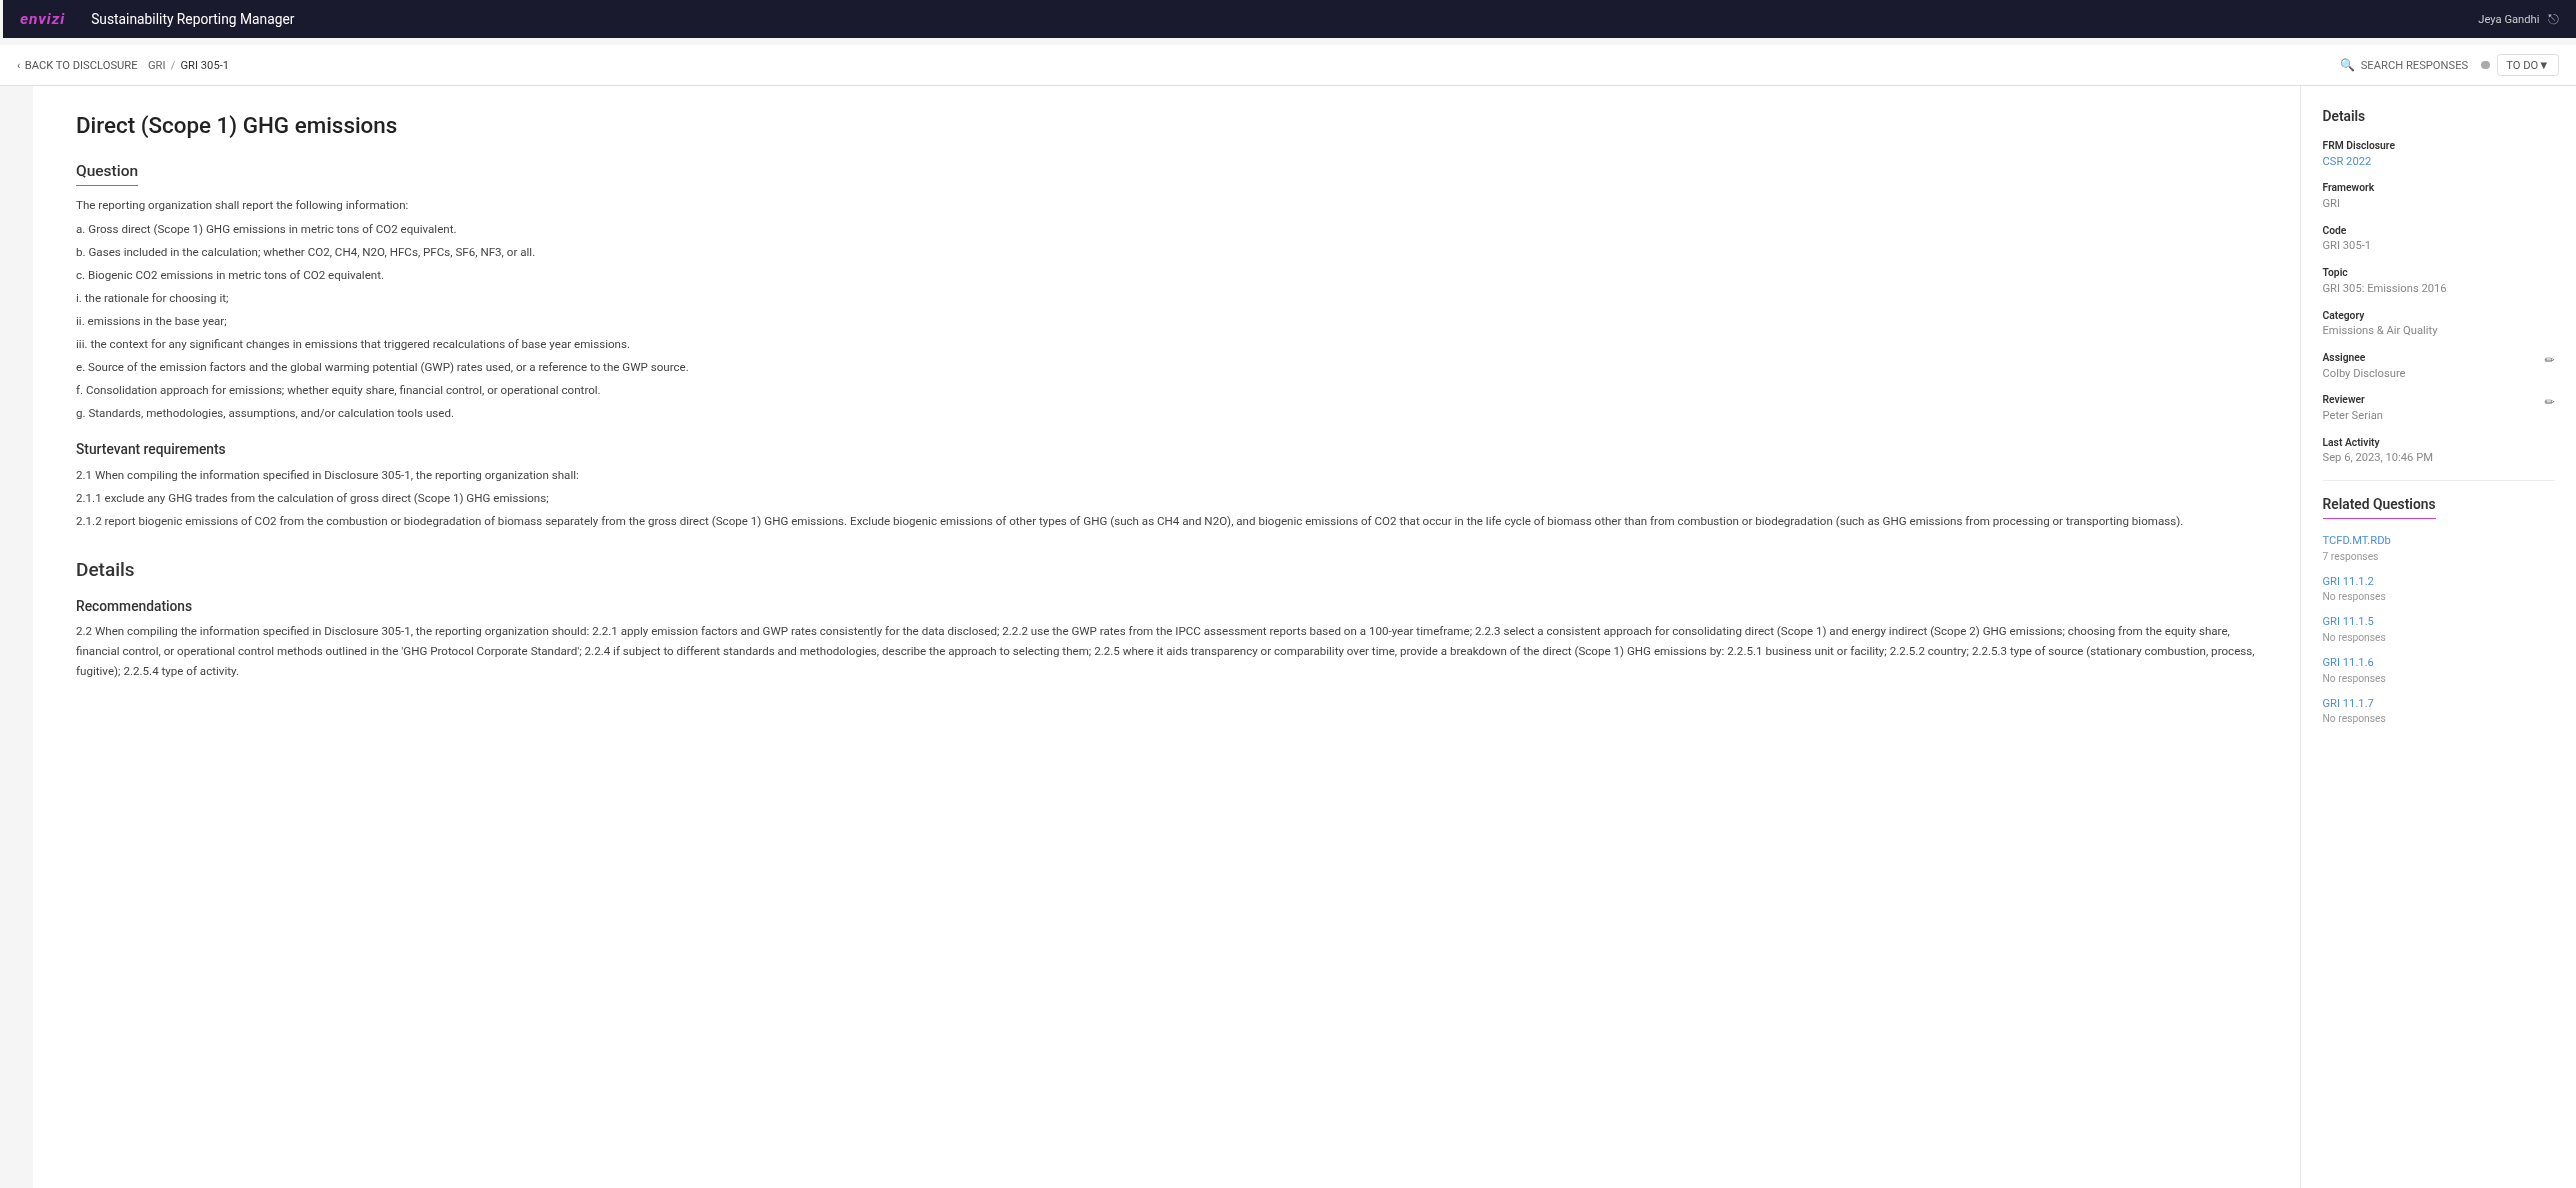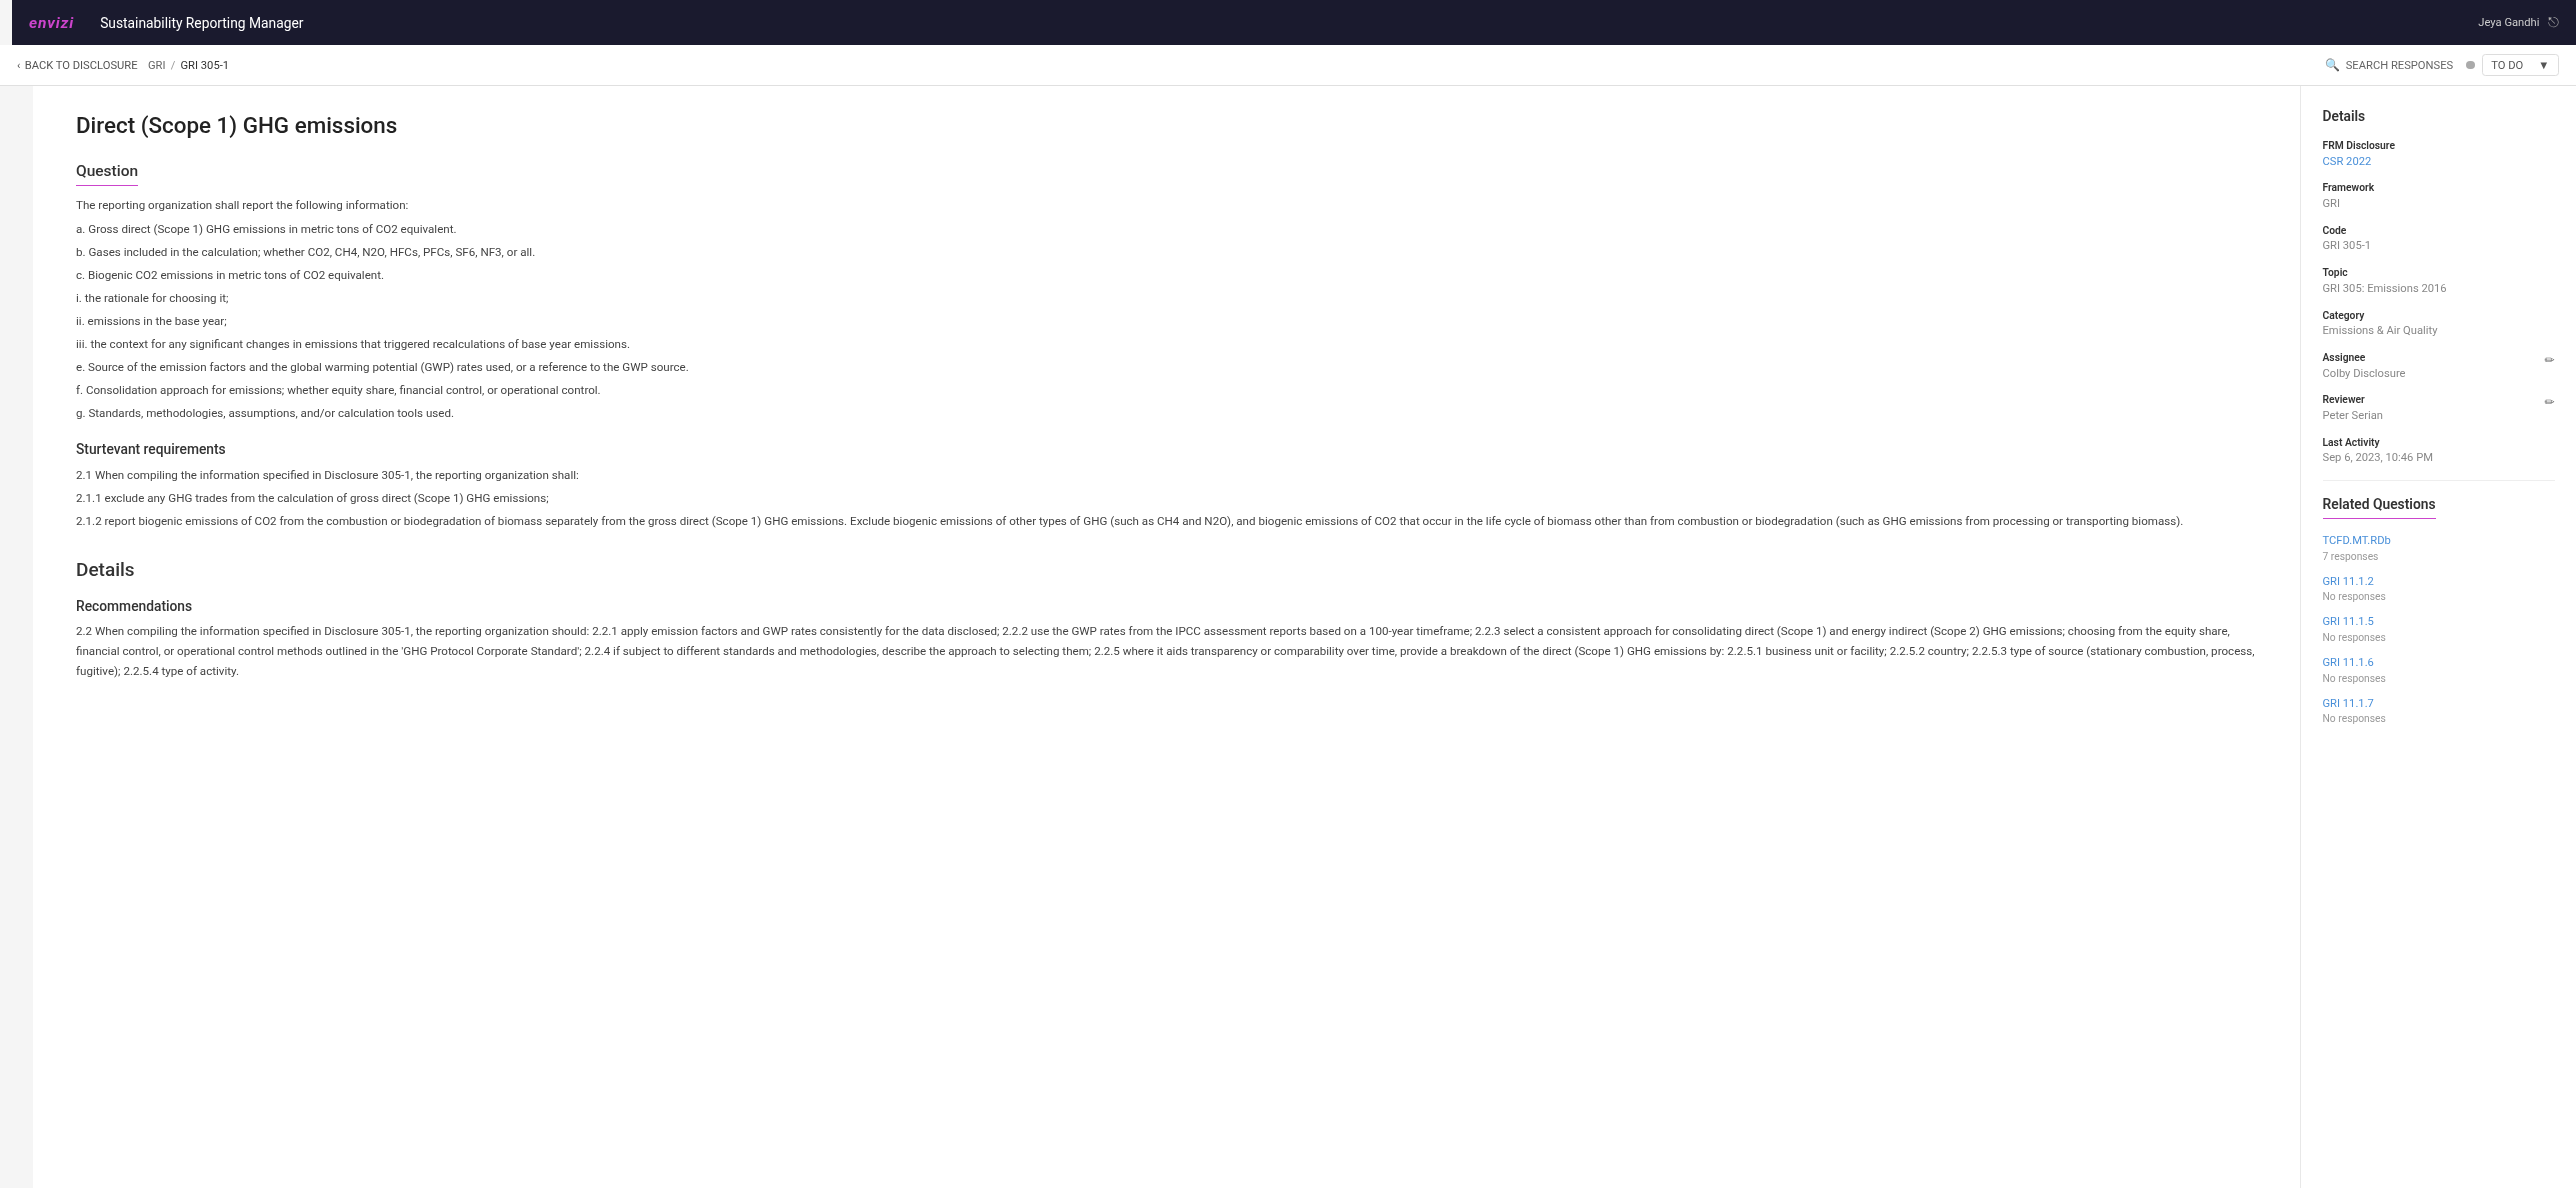--- a/index.html
+++ b/index.html
@@ -3,24 +3,24 @@
   <meta charset="utf-8">
   <style>
     * { box-sizing: border-box; margin: 0; padding: 0; }
     body { font-family: -apple-system, BlinkMacSystemFont, 'Segoe UI', Roboto, sans-serif; background: #f5f5f5; color: #333; font-size: 12px; }
 
     
     .top-nav {
       display: flex;
       align-items: center;
       background: #1a1a2e;
-      height: 45px;
+      height: 38px;
       padding: 0 17px;
       position: fixed;
-      top: 0; left: 12px; right: 0;
+      top: 0; left: 3px; right: 0;
       z-index: 100;
     }
     .logo {
       color: #cc44cc;
       font-size: 15.5px;
       font-weight: 700;
       letter-spacing: 0.9px;
       margin-right: 26px;
       font-style: italic;
     }
@@ -88,21 +88,21 @@
       cursor: pointer;
       margin-right: 13px;
     }
     .search-icon-small {
       font-size: 12px;
       color: #888;
     }
     .todo-badge {
       display: flex;
       align-items: center;
-      gap: 15px;
+      gap: 0;
       background: #fff;
       border: 0.9px solid #ddd;
       border-radius: 3.4px;
       padding: 3.4px 8.6px;
       font-size: 11.2px;
       color: #555;
       cursor: pointer;
     }
 
     

